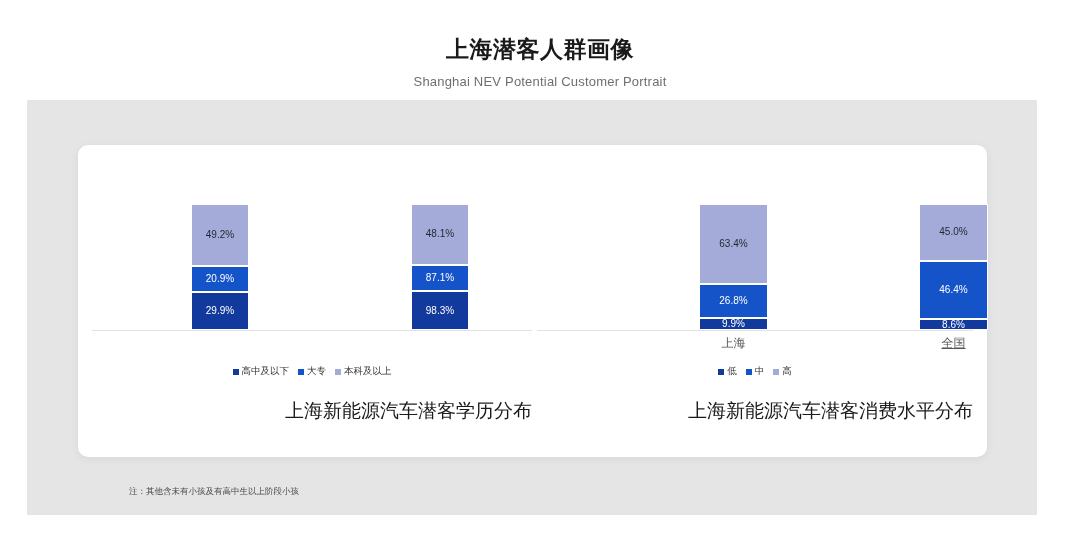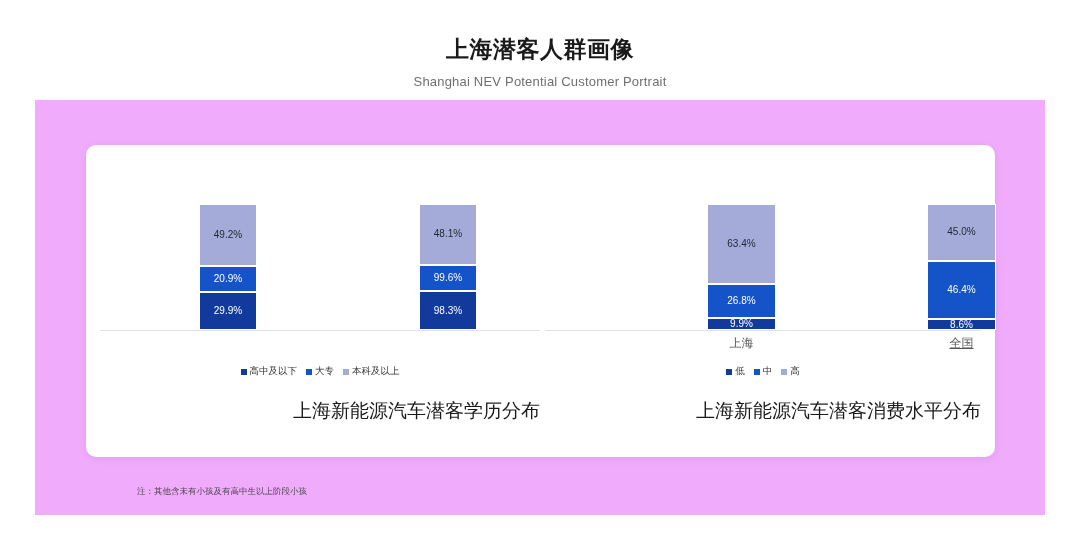--- a/index.html
+++ b/index.html
@@ -36,25 +36,25 @@
     padding-top: 9px;
     font-size: 13px;
     font-weight: normal;
     color: #6f6f6f;
     letter-spacing: 0.2px;
   }
 
   
   .gray-panel {
     position: absolute;
-    left: 35px;
+    left: 27px;
     top: 100px;
     width: 1010px;
     height: 415px;
-    background: #f0abfc;
+    background: #e5e5e5;
   }
   .white-card {
     position: absolute;
     left: 51px;      
     top: 45px;       
     width: 909px;    
     height: 312px;   
     background: #ffffff;
     border-radius: 10px;
     box-shadow: 0 2px 10px rgba(0,0,0,0.06);
@@ -183,21 +183,21 @@
     <div class="chart-area chart-left">
       <div class="plot">
         <div class="plot-inner" id="plot-left">
             <div class="bar" style="left: 99px;">
               <div class="seg" style="background: rgb(164, 171, 216); height: 61.992px; color: rgb(31, 39, 51);">49.2%</div>
               <div class="seg" style="background: rgb(20, 83, 200); height: 26.334px; color: rgb(255, 255, 255);">20.9%</div>
               <div class="seg" style="background: rgb(18, 58, 156); height: 37.674px; color: rgb(255, 255, 255);">29.9%</div>
             </div>
             <div class="bar" style="left: 319px;">
               <div class="seg" style="background: rgb(164, 171, 216); height: 60.606px; color: rgb(31, 39, 51);">48.1%</div>
-              <div class="seg" style="background: rgb(20, 83, 200); height: 26.838px; color: rgb(255, 255, 255);">99.6%</div>
+              <div class="seg" style="background: rgb(20, 83, 200); height: 26.838px; color: rgb(255, 255, 255);">87.1%</div>
               <div class="seg" style="background: rgb(18, 58, 156); height: 38.556px; color: rgb(255, 255, 255);">98.3%</div>
             </div>
           </div>
         <div class="axis-line"></div>
         <div id="ticks-left"></div>
         <div class="legend" id="legend-left">
             <span class="legend-item">
               <span class="legend-swatch" style="background: rgb(18, 58, 156);"></span>
               <span>高中及以下</span>
             </span>

